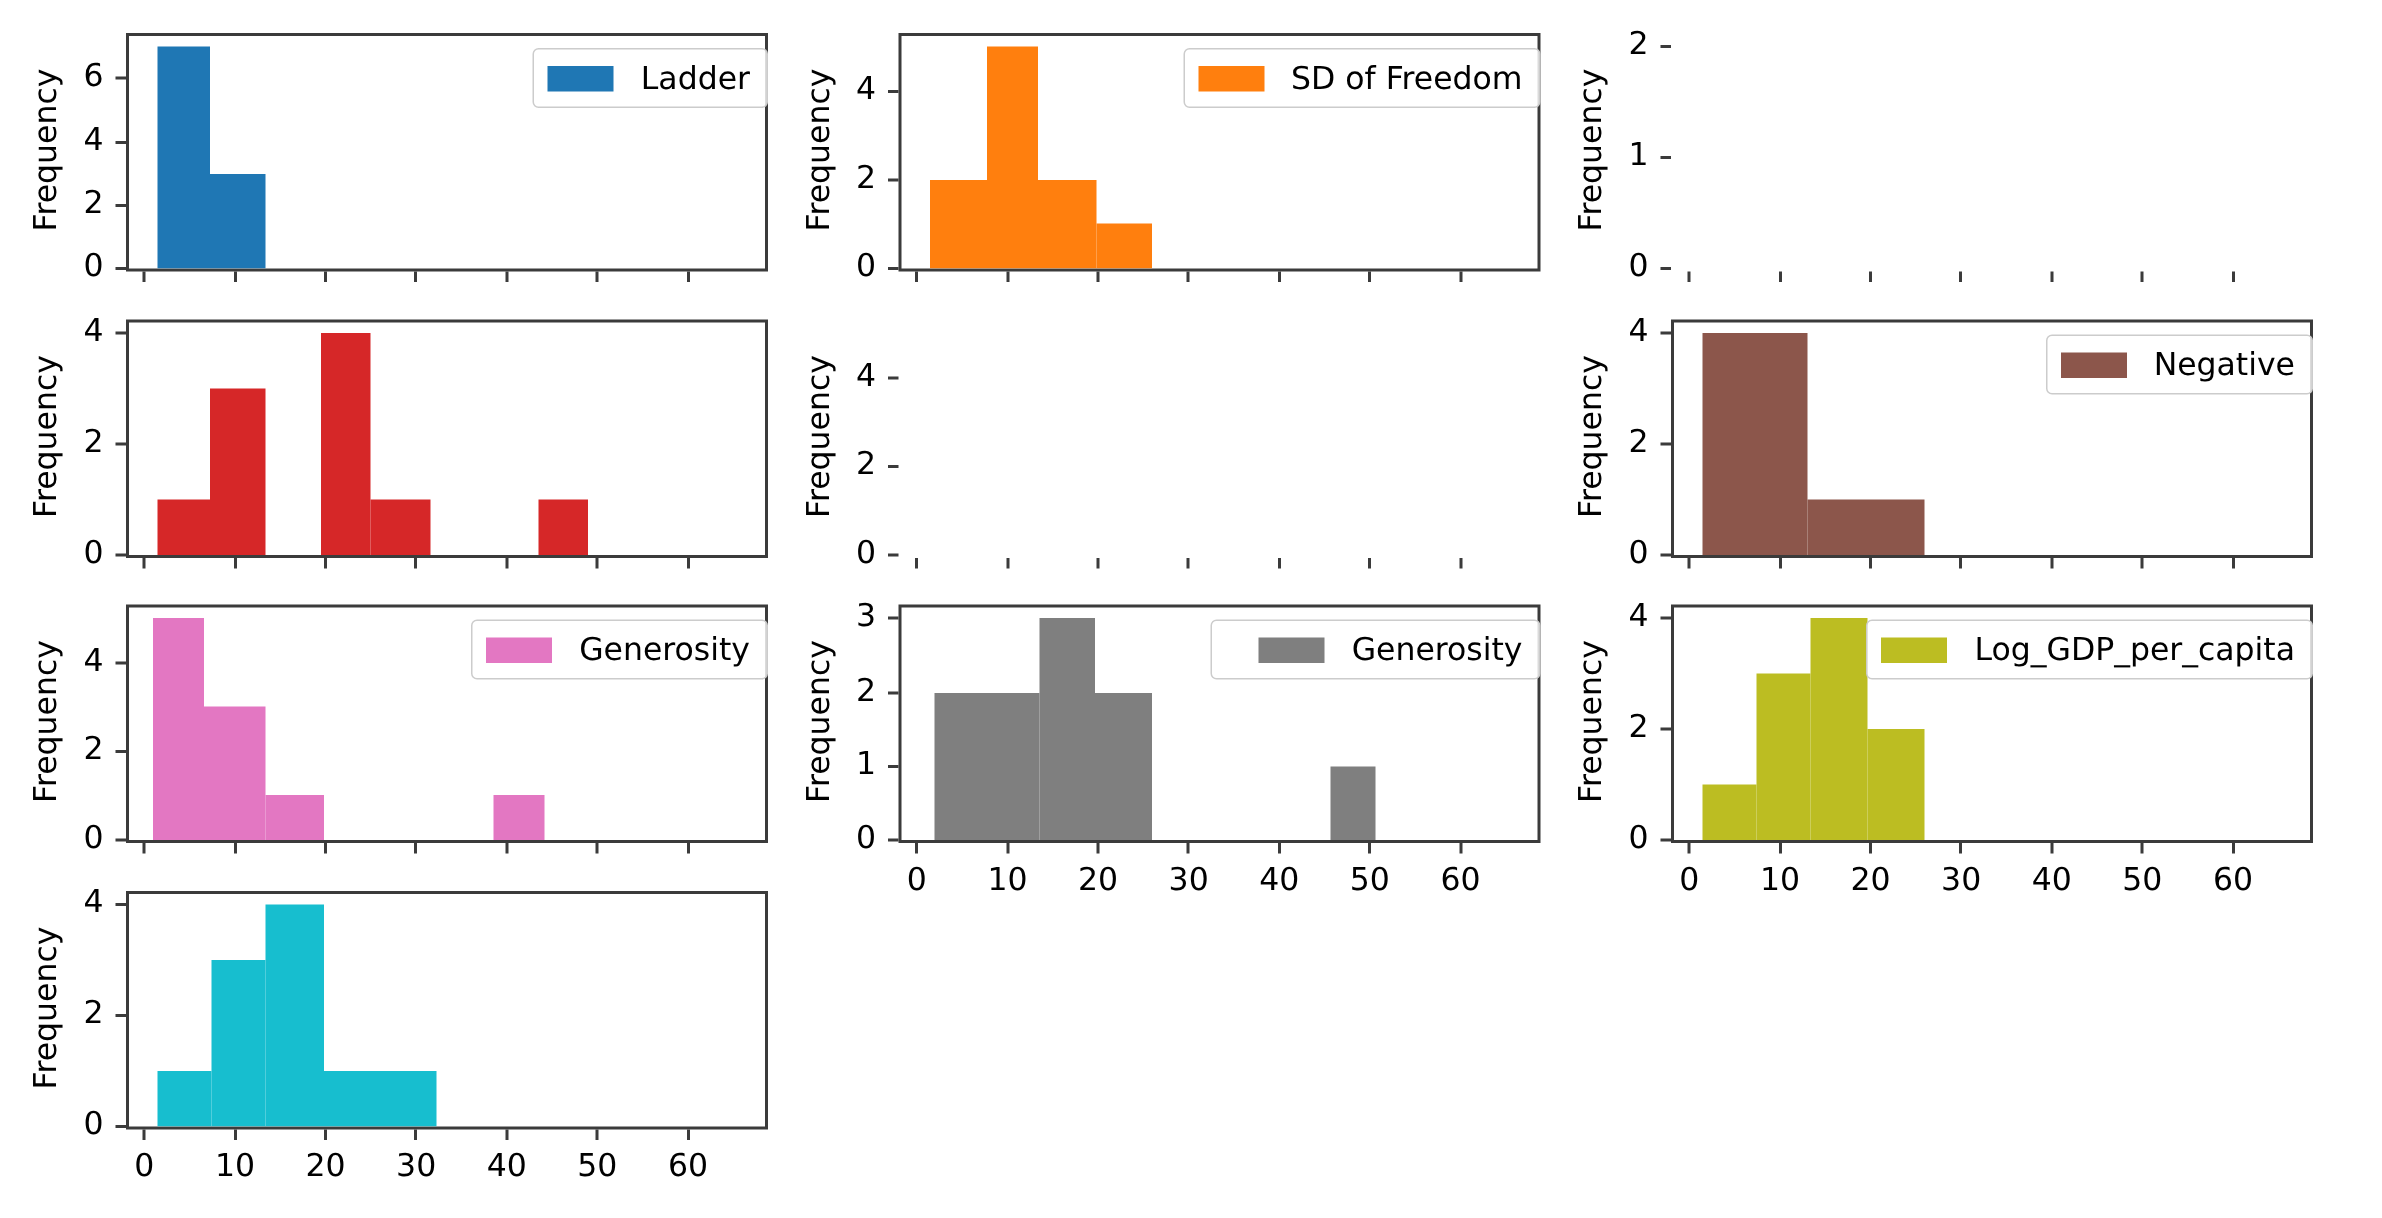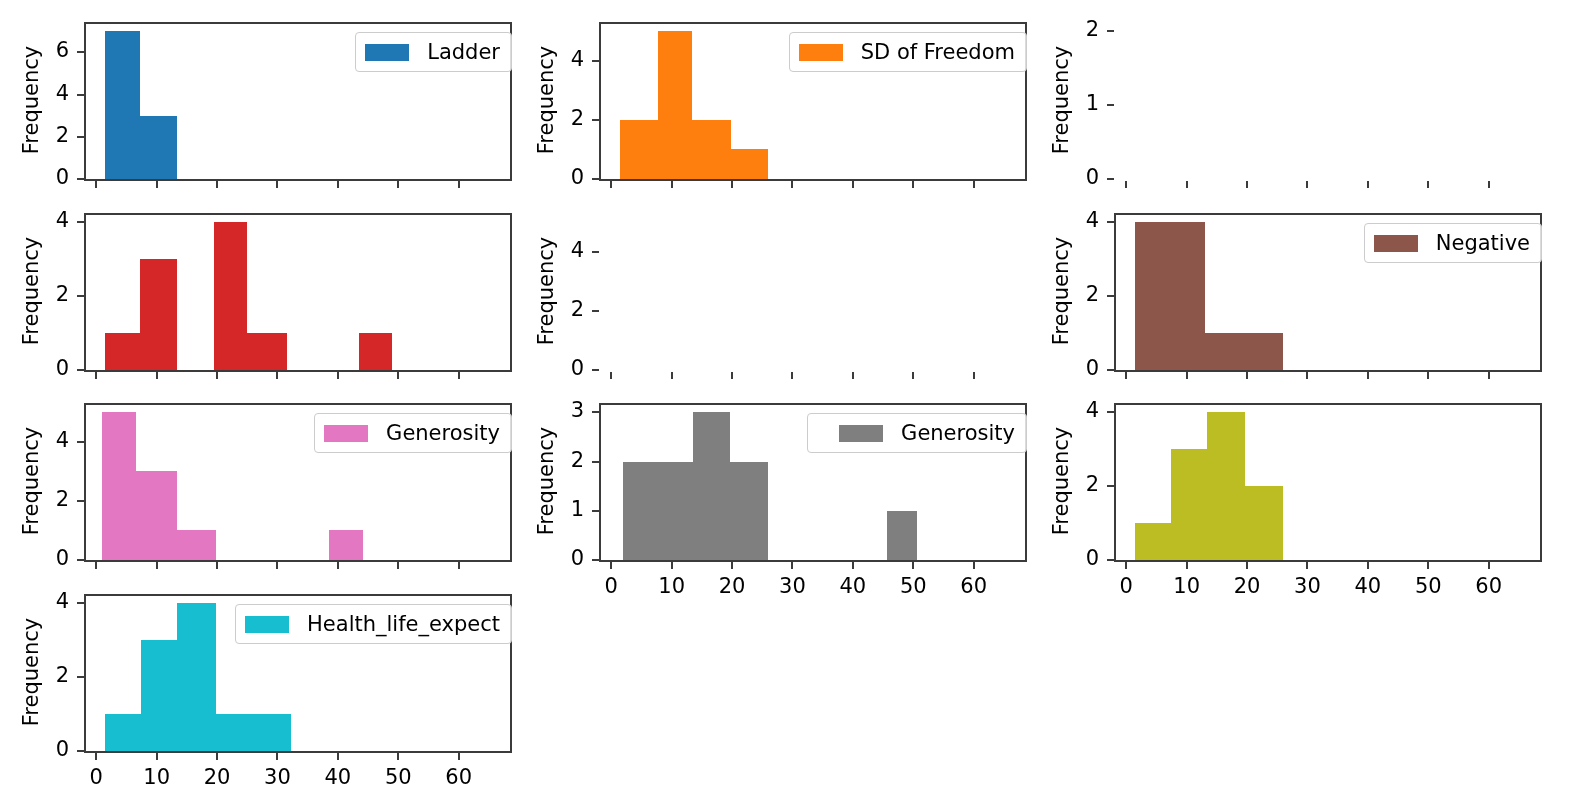--- a/index.html
+++ b/index.html
@@ -314,20 +314,24 @@
       <div class="xtick-label" style="left: 973.661px; top: 574px;">60</div>
     </div>
     <div class="subplot" style="left: 0px; top: 0px; width: 1588px; height: 812px; pointer-events: none;">
       <div class="axes" style="left: 1114px; top: 403px; width: 428px; height: 159px;">
         <div class="plot-inner">
           <div class="bar" style="left: 18.7236px; width: 36.2393px; height: 36.9048px; background: rgb(188, 189, 34);"></div>
           <div class="bar" style="left: 54.963px; width: 36.2393px; height: 110.714px; background: rgb(188, 189, 34);"></div>
           <div class="bar" style="left: 91.2023px; width: 37.4473px; height: 147.619px; background: rgb(188, 189, 34);"></div>
           <div class="bar" style="left: 128.65px; width: 38.6553px; height: 73.8095px; background: rgb(188, 189, 34);"></div>
         </div>
+        <div class="legend" style="right: -2px; top: 8px;">
+          <div class="legend-swatch" style="background: rgb(188, 189, 34);"></div>
+          <div class="legend-text">Log_GDP_per_capita</div>
+        </div>
       </div>
       <div class="ytick-mark" style="left: 1107px; top: 559px;"></div>
       <div class="ytick-label" style="left: 1054px; width: 45px; top: 546px;">0</div>
       <div class="ytick-mark" style="left: 1107px; top: 485.19px;"></div>
       <div class="ytick-label" style="left: 1054px; width: 45px; top: 472.19px;">2</div>
       <div class="ytick-mark" style="left: 1107px; top: 411.381px;"></div>
       <div class="ytick-label" style="left: 1054px; width: 45px; top: 398.381px;">4</div>
       <div class="ylabel" style="width: 159px; left: 980.5px; top: 468.5px;">Frequency</div>
       <div class="xtick-mark" style="left: 1125.27px; top: 562px;"></div>
       <div class="xtick-label" style="left: 1126.27px; top: 574px;">0</div>
@@ -345,24 +349,20 @@
       <div class="xtick-label" style="left: 1488.66px; top: 574px;">60</div>
     </div>
     <div class="subplot" style="left: 0px; top: 0px; width: 1588px; height: 812px; pointer-events: none;">
       <div class="axes" style="left: 84px; top: 594px; width: 428px; height: 159px;">
         <div class="plot-inner">
           <div class="bar" style="left: 18.7236px; width: 36.2393px; height: 36.9048px; background: rgb(23, 190, 207);"></div>
           <div class="bar" style="left: 54.963px; width: 36.2393px; height: 110.714px; background: rgb(23, 190, 207);"></div>
           <div class="bar" style="left: 91.2023px; width: 38.6553px; height: 147.619px; background: rgb(23, 190, 207);"></div>
           <div class="bar" style="left: 129.858px; width: 75.4986px; height: 36.9048px; background: rgb(23, 190, 207);"></div>
         </div>
-        <div class="legend" style="right: -2px; top: 8px;">
-          <div class="legend-swatch" style="background: rgb(23, 190, 207);"></div>
-          <div class="legend-text">Health_life_expect</div>
-        </div>
       </div>
       <div class="ytick-mark" style="left: 77px; top: 750px;"></div>
       <div class="ytick-label" style="left: 24px; width: 45px; top: 737px;">0</div>
       <div class="ytick-mark" style="left: 77px; top: 676.19px;"></div>
       <div class="ytick-label" style="left: 24px; width: 45px; top: 663.19px;">2</div>
       <div class="ytick-mark" style="left: 77px; top: 602.381px;"></div>
       <div class="ytick-label" style="left: 24px; width: 45px; top: 589.381px;">4</div>
       <div class="ylabel" style="width: 159px; left: -49.5px; top: 659.5px;">Frequency</div>
       <div class="xtick-mark" style="left: 95.2678px; top: 753px;"></div>
       <div class="xtick-label" style="left: 96.2678px; top: 765px;">0</div>

